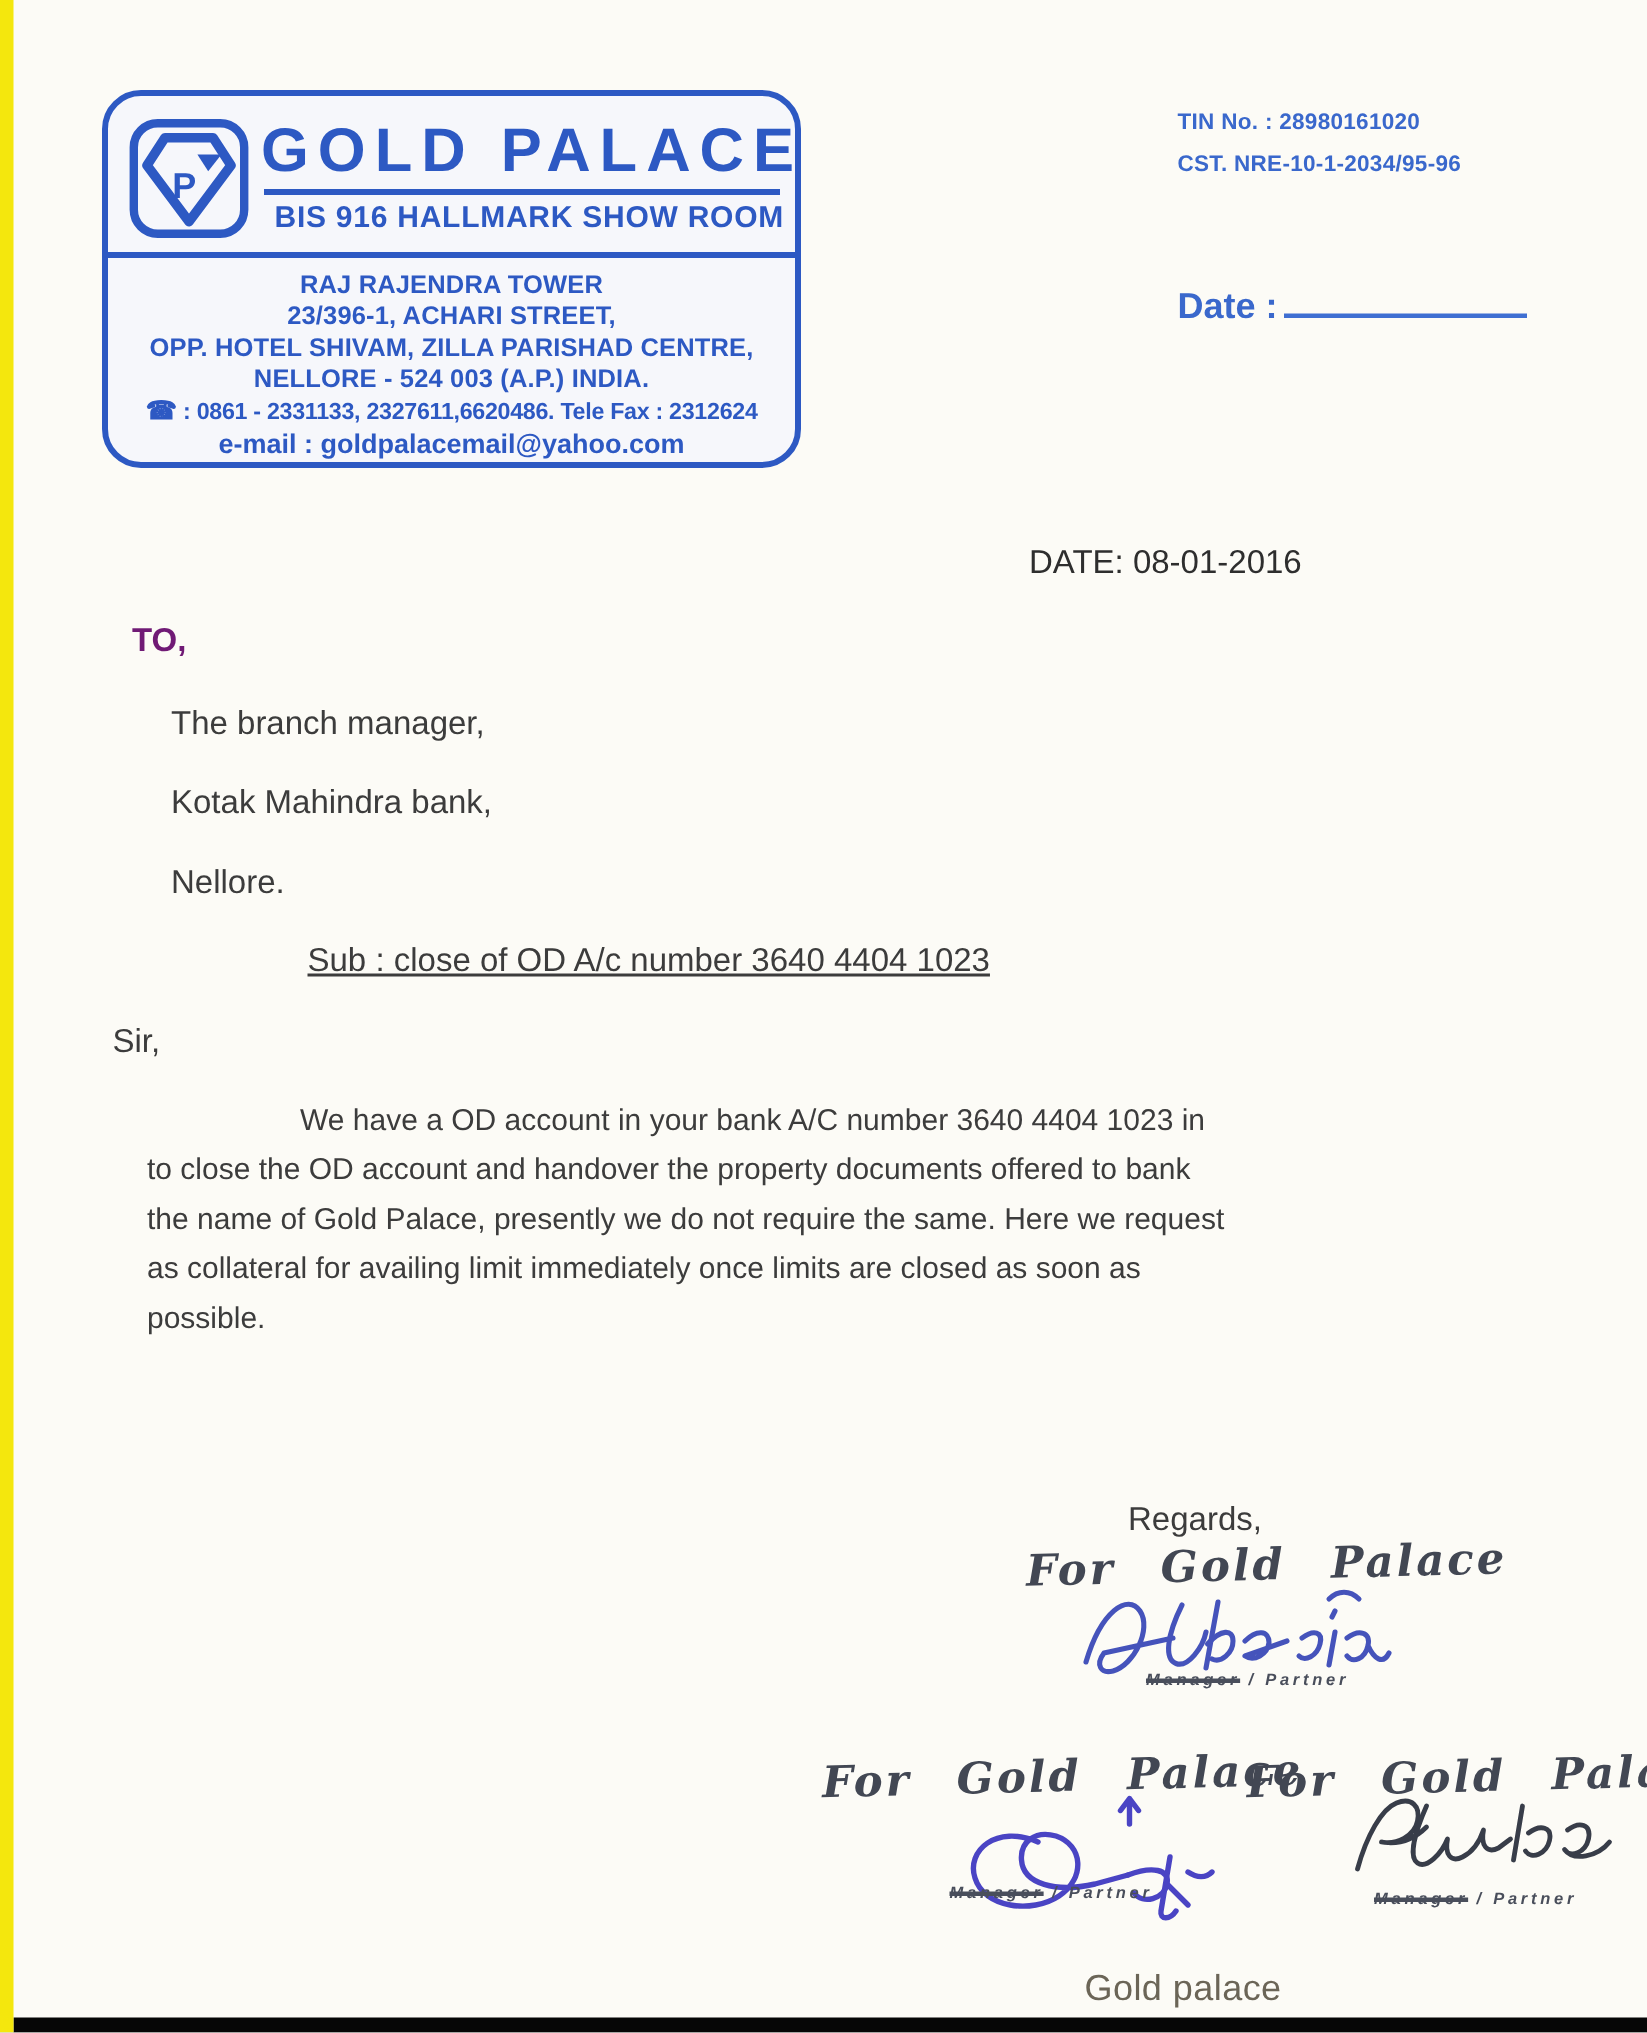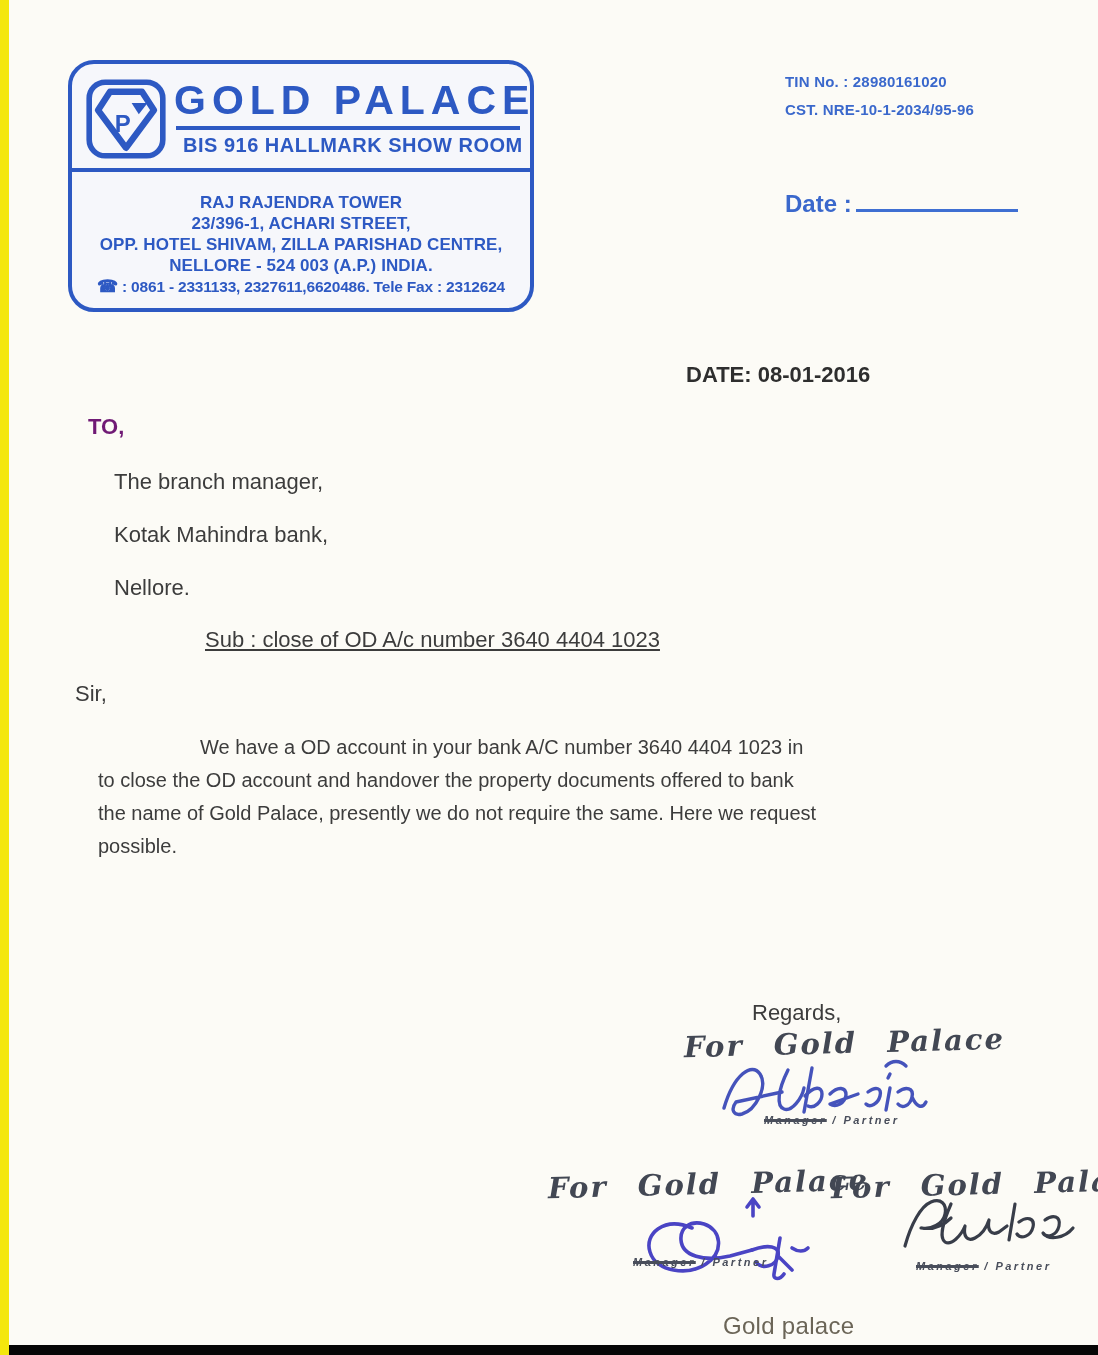--- a/index.html
+++ b/index.html
@@ -21,34 +21,34 @@
     background:#f6f7fb; color:#2d59c3; z-index:2;
   }
   .stamp-header { display:flex; align-items:center; padding:11px 8px 4px 14px; height:102px; }
   .logo-box { width:80px; height:80px; flex:0 0 auto; }
   .stamp-title-wrap { flex:1; margin-left:8px; min-width:0; }
   .brand { font-size:41px; font-weight:bold; letter-spacing:6px; line-height:1.05; white-space:nowrap; }
   .brand-rule { height:4px; background:#2d59c3; margin:3px 2px 4px 2px; }
   .tagline-row { display:flex; align-items:center; gap:7px; padding-left:2px; }
   .tagline { font-size:20px; font-weight:bold; letter-spacing:0.5px; white-space:nowrap; }
   .stamp-divider { height:4px; background:#2d59c3; margin-top:2px; }
-  .stamp-address { text-align:center; font-weight:bold; padding-top:20px; }
+  .stamp-address { text-align:center; font-weight:bold; padding-top:7px; }
   .addr-line  { font-size:17px; line-height:21px; letter-spacing:0.1px; white-space:nowrap; }
   .phone-row  { font-size:15.5px; line-height:21px; letter-spacing:-0.2px; white-space:nowrap; }
   .phone-icon { font-size:17px; }
   .email-line { font-size:18px; line-height:22px; white-space:nowrap; }
 
   
   .reg-block { left:785px; top:68px; color:#3a68cc; font-size:15px; font-weight:bold; line-height:28px; letter-spacing:0.2px; }
   .date-row  { left:785px; top:190px; color:#3a68cc; font-size:24px; font-weight:bold; }
   .date-line { display:inline-block; width:162px; height:22px; border-bottom:3px solid #3f6fd2; margin-left:4px; }
 
   
   .txt { color:#3c3c3c; font-size:22px; white-space:nowrap; }
-  .letter-date { left:686px; top:362px; font-weight:bold; color:#2e2e2e; }
+  .letter-date { left:686px; top:362px; font-weight:normal; color:#2e2e2e; }
   .to          { left:88px;  top:414px; font-weight:bold; color:#701a75; }
   .recip-0 { left:114px; top:469px; }
   .recip-1 { left:114px; top:522px; }
   .recip-2 { left:114px; top:575px; }
   .subject { left:205px; top:627px;text-decoration:underline; }
   .sir     { left:75px;  top:681px; }
   .body-para { left:98px; top:731px; width:790px; }
   .body-line { color:#3c3c3c; font-size:20px; line-height:33px; white-space:nowrap; }
   .body-line.indent { padding-left:102px; }
   .regards { left:752px; top:1000px; }
@@ -110,20 +110,21 @@
     <div class="stamp-divider"></div>
     <div class="stamp-address">
       <div class="addr-line">RAJ RAJENDRA TOWER</div>
       <div class="addr-line">23/396-1,  ACHARI STREET,</div>
       <div class="addr-line">OPP. HOTEL SHIVAM,  ZILLA PARISHAD CENTRE,</div>
       <div class="addr-line">NELLORE - 524 003  (A.P.)  INDIA.</div>
       <div class="phone-row">
         <span class="phone-icon">☎</span>
         <span>: 0861 - 2331133, 2327611,6620486. Tele Fax : 2312624</span>
       </div>
+      <div class="email-line">e-mail : goldpalacemail@yahoo.com</div>
     </div>
   </div>
 
   <div class="abs reg-block">
     <div>TIN No. : 28980161020</div>
     <div>CST.  NRE-10-1-2034/95-96</div>
   </div>
   <div class="abs date-row">
     <span>Date :</span><span class="date-line"></span>
   </div>
@@ -133,20 +134,21 @@
   <div class="abs txt recip-0">The branch manager,</div>
   <div class="abs txt recip-1">Kotak Mahindra bank,</div>
   <div class="abs txt recip-2">Nellore.</div>
   <div class="abs txt subject">Sub : close of OD A/c number 3640 4404 1023</div>
   <div class="abs txt sir">Sir,</div>
 
   <div class="abs body-para">
     <div class="body-line indent">We have a OD account in your bank A/C number 3640 4404 1023 in</div>
     <div class="body-line">to close the OD account and handover the property documents offered to bank</div>
     <div class="body-line">the name of Gold Palace, presently we do not require the same. Here we request</div>
+    <div class="body-line">as collateral for availing limit immediately once limits are closed as soon as</div>
     <div class="body-line">possible.</div>
   </div>
 
   <div class="abs txt regards">Regards,</div>
 
   <div class="abs for-stamp fs1">For Gold Palace</div>
   <svg class="sig-svg sv1" width="212" height="66" viewBox="0 0 212 66">
     <g fill="none" stroke="#4553bb" stroke-width="3.4" stroke-linecap="round" stroke-linejoin="round">
       <path d="M6,52 C16,18 34,6 42,18 C50,30 38,54 24,58 C16,60 12,54 18,46 L64,36"></path>
       <path d="M70,14 C60,34 58,50 66,53 C74,56 84,42 86,32"></path>

